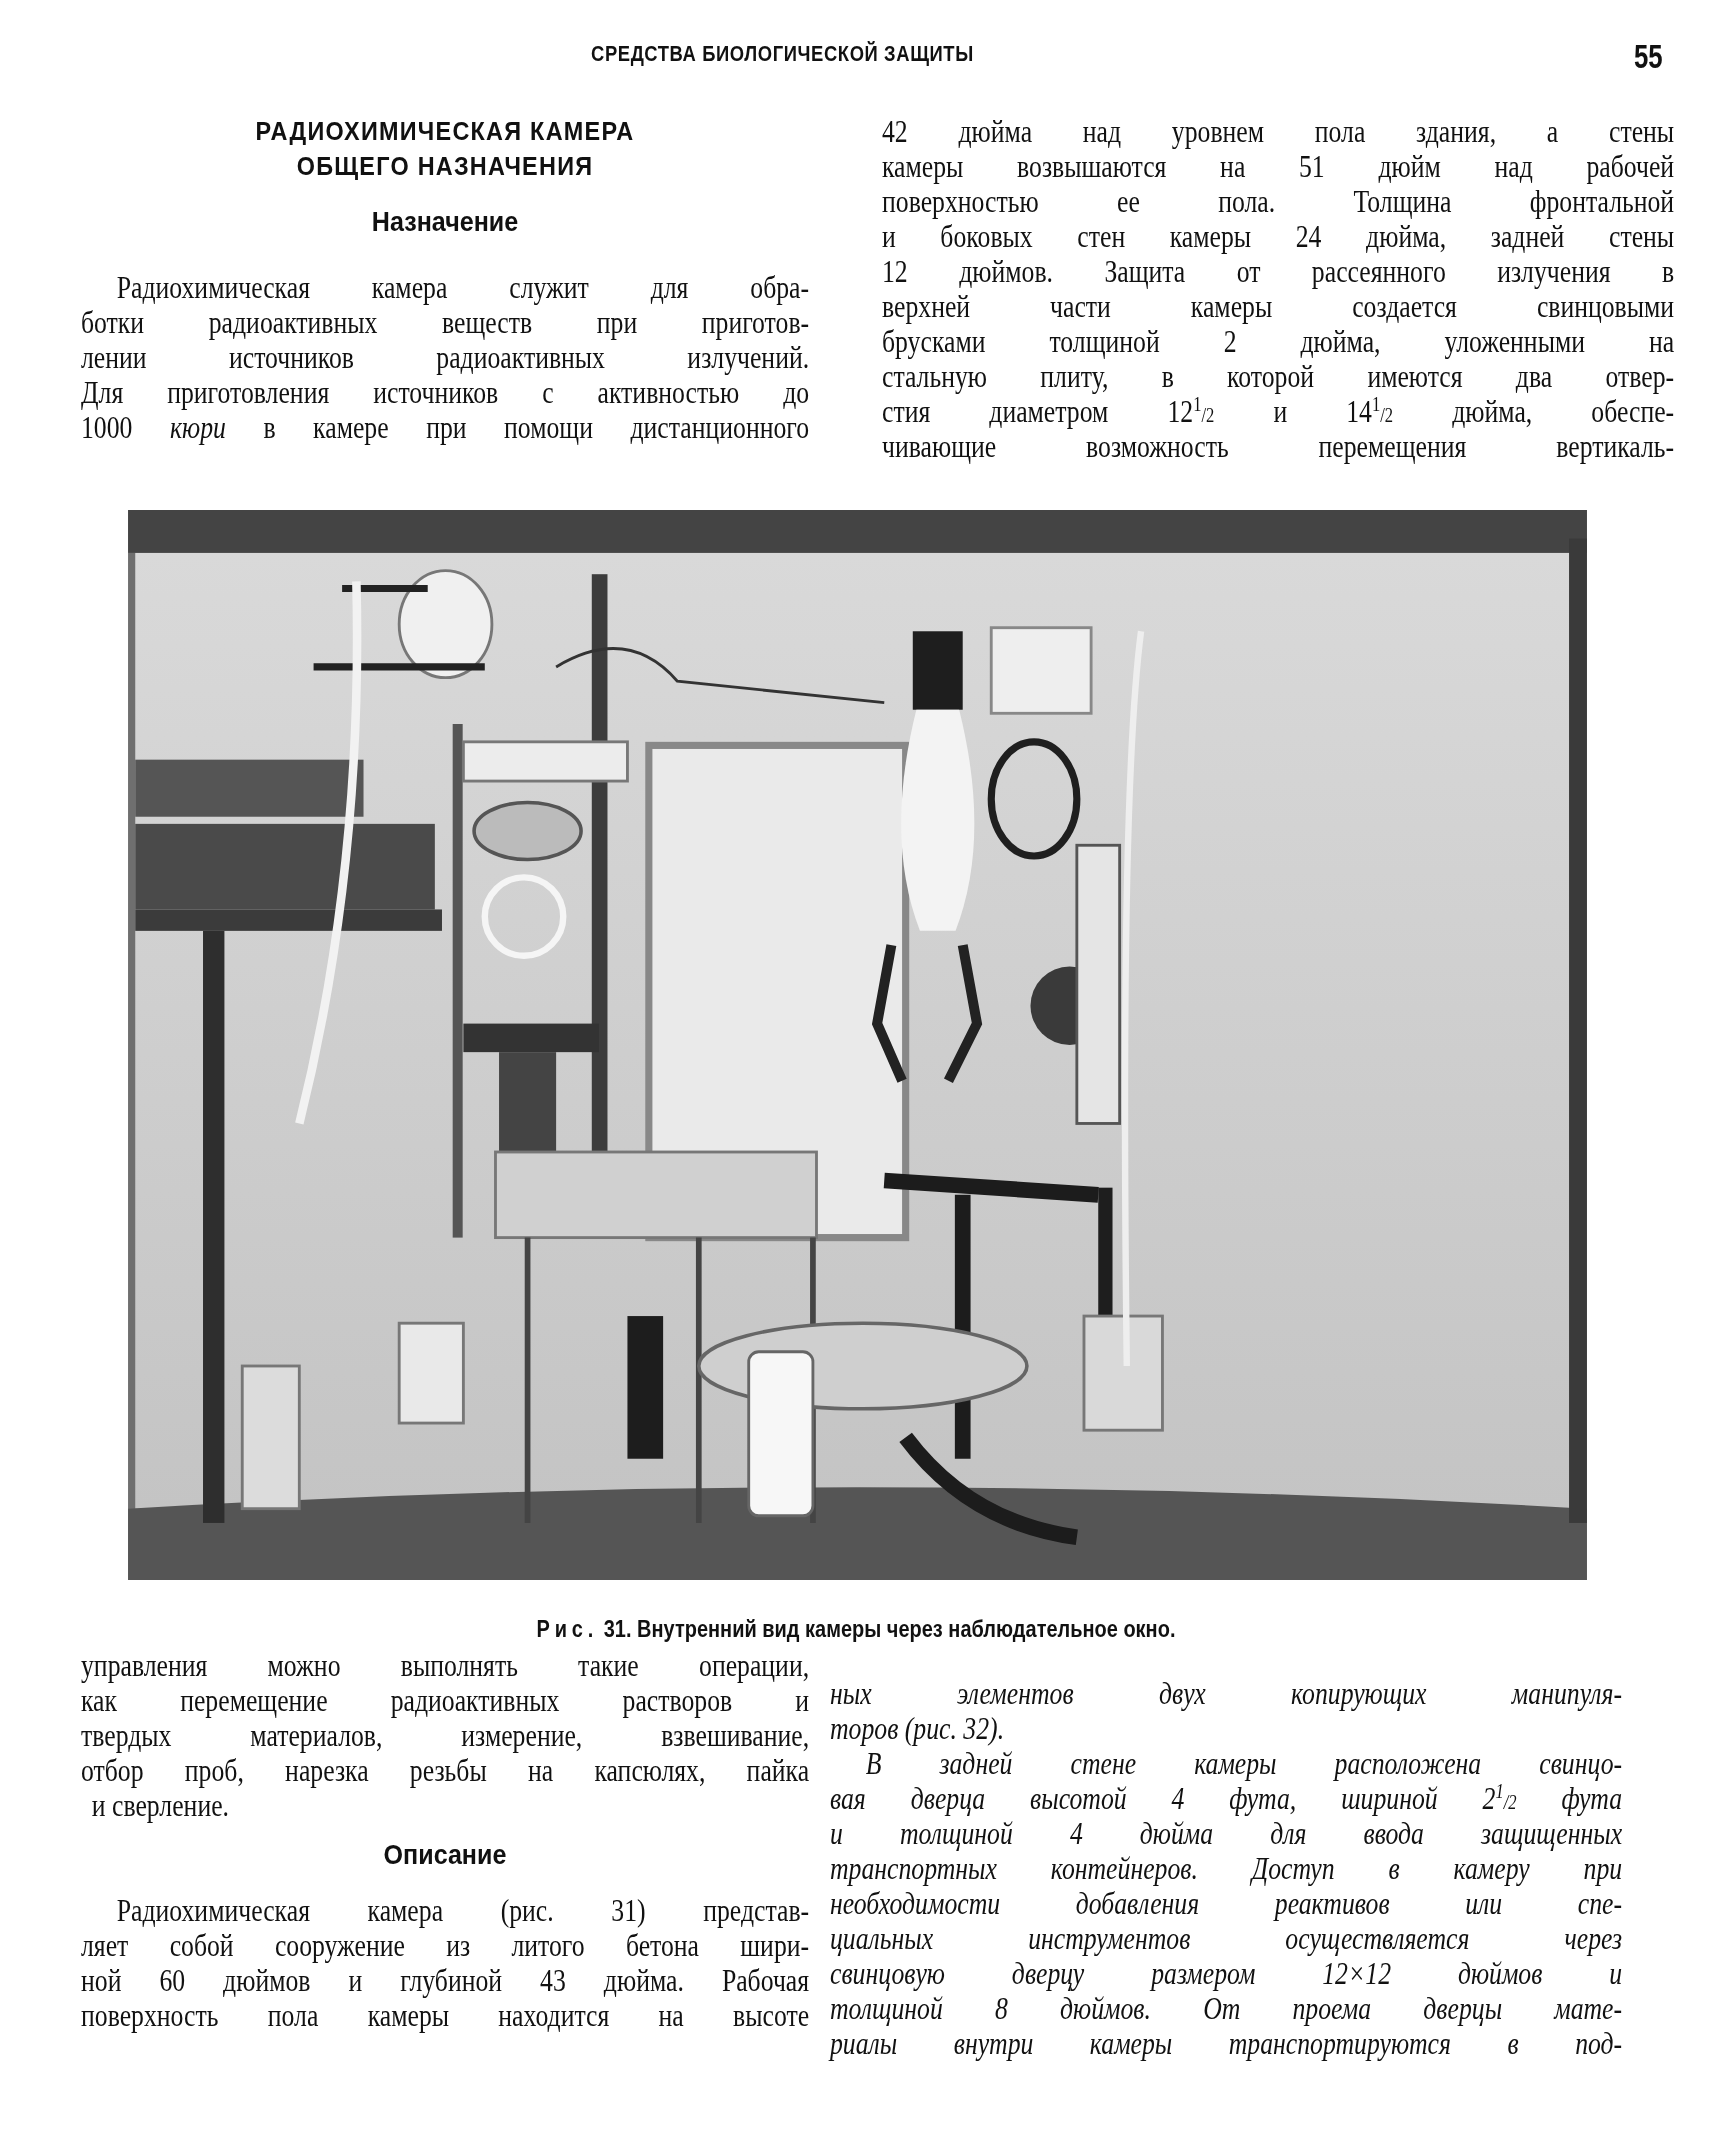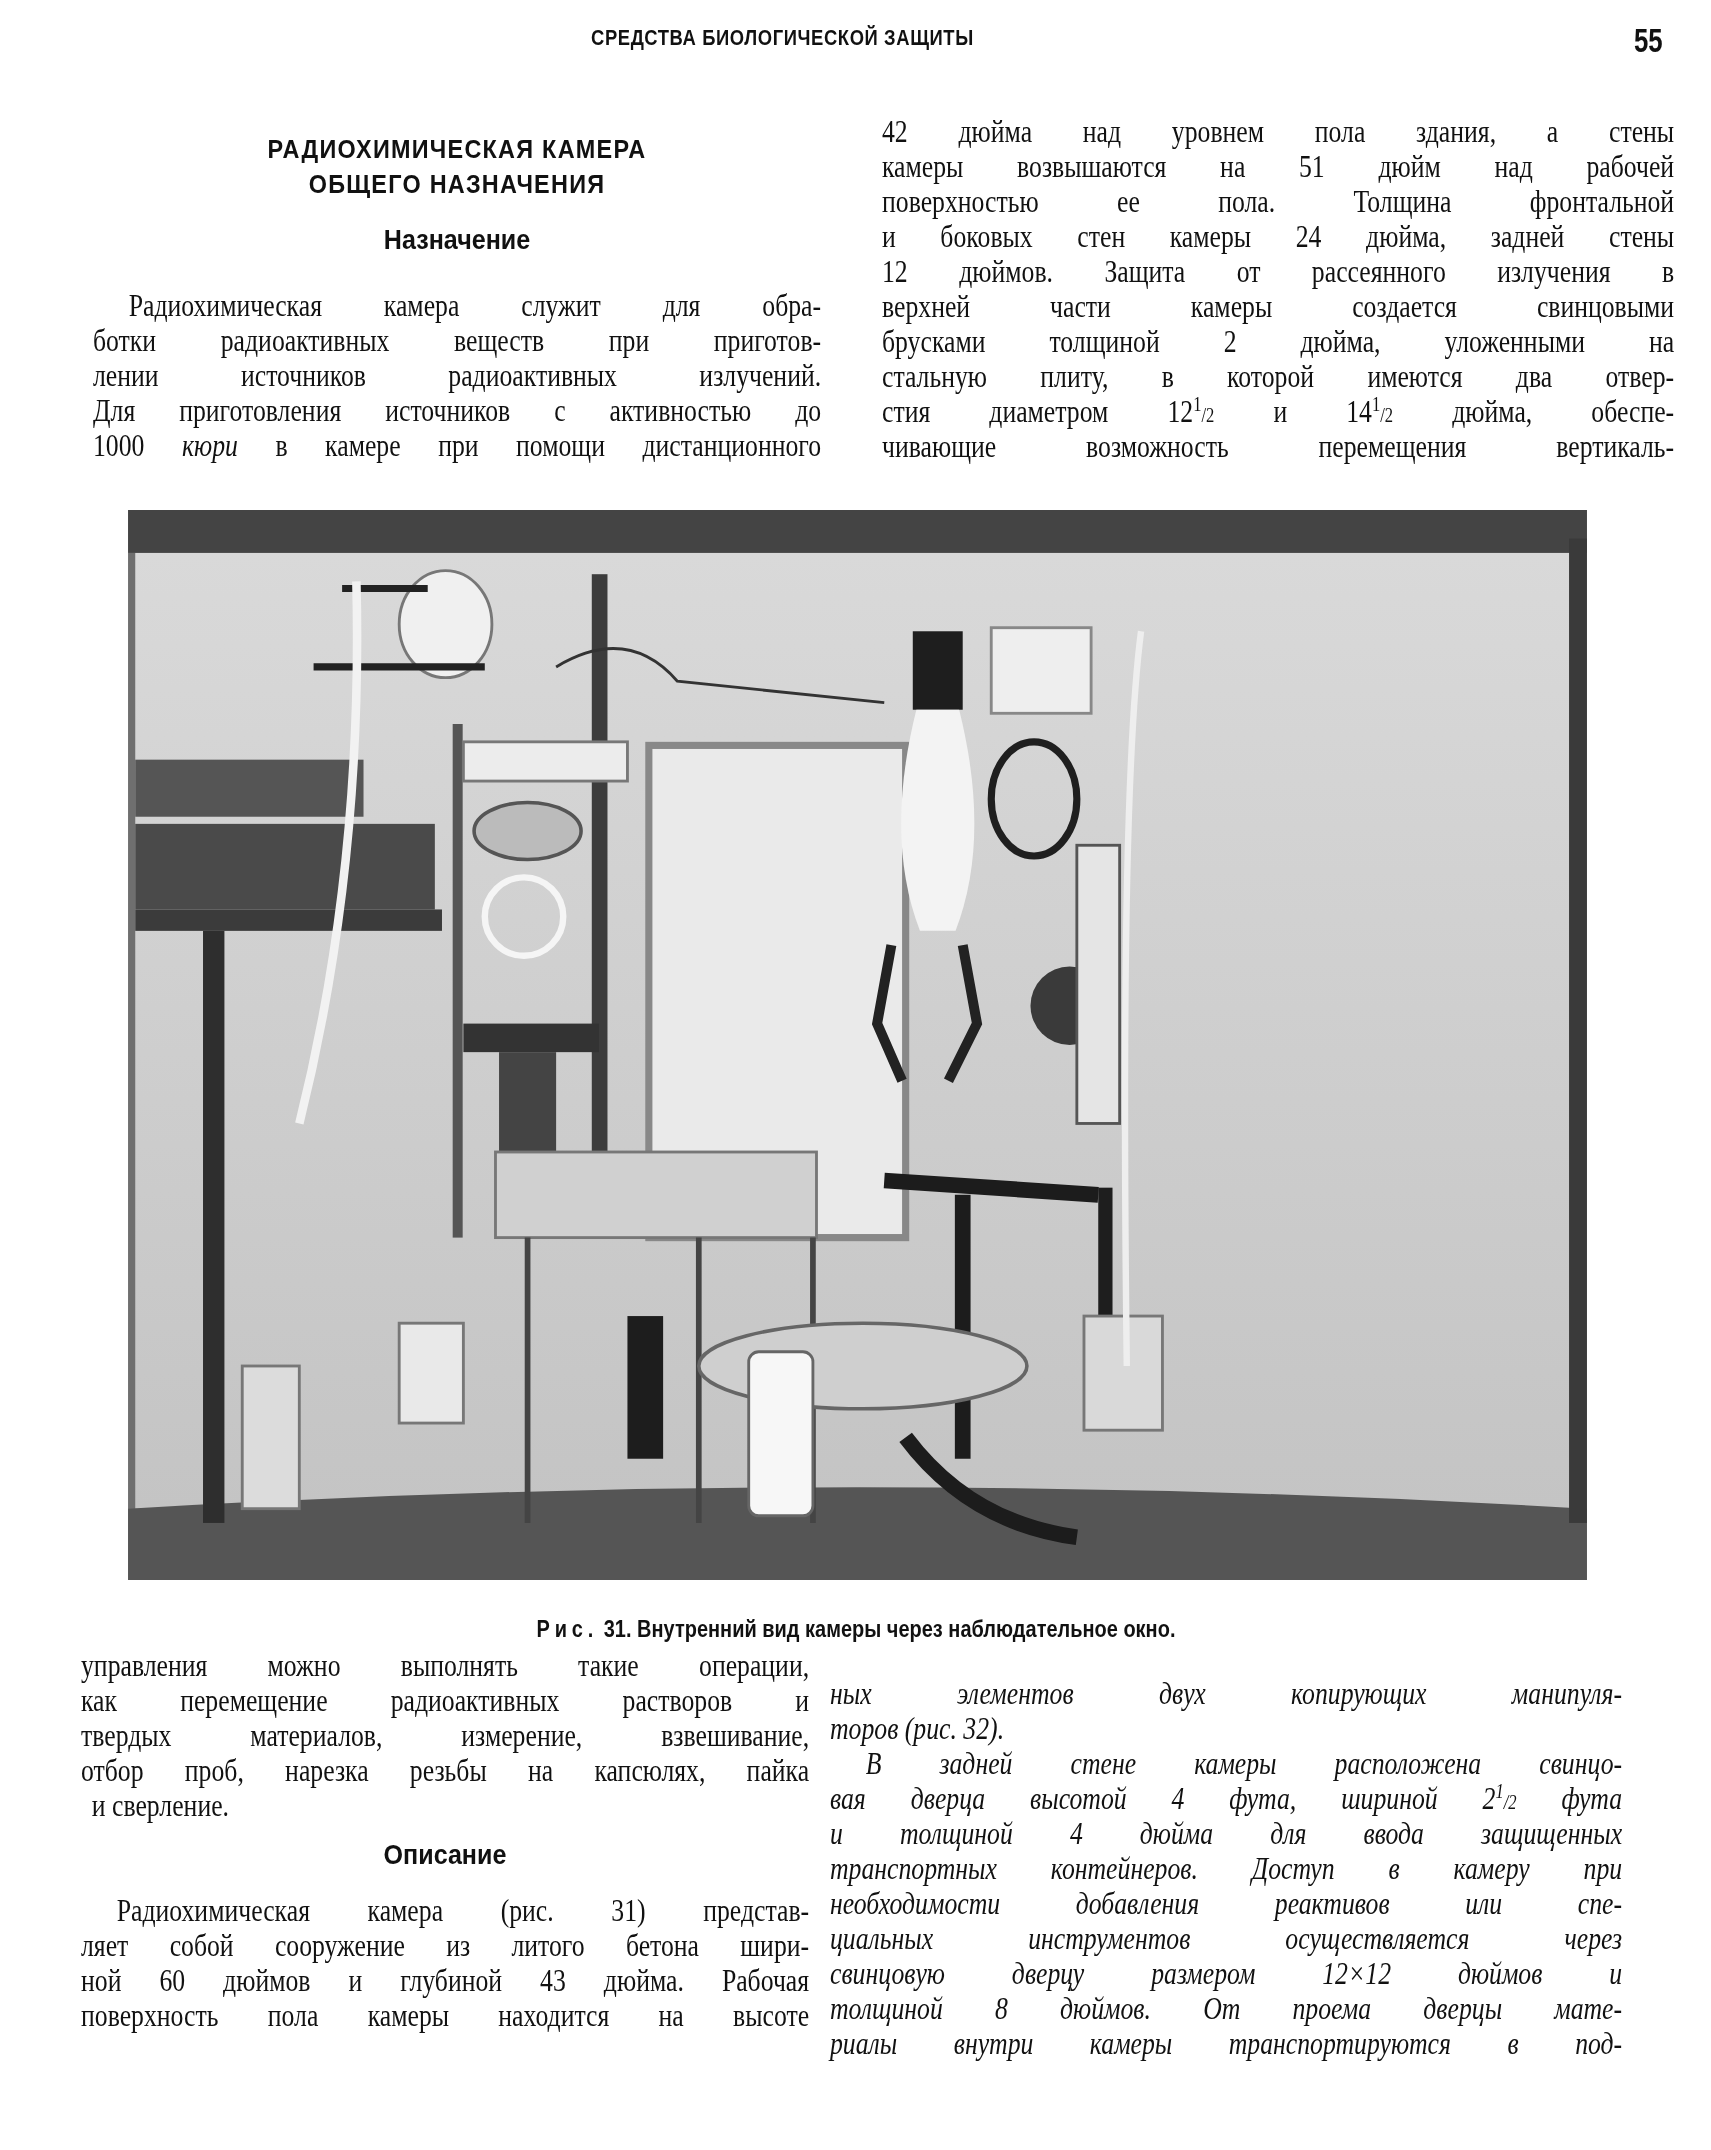--- a/index.html
+++ b/index.html
@@ -1,26 +1,26 @@
 <!DOCTYPE html>
 <html style="font-size:11.4px"><head>
 <meta charset="utf-8">
 <style>
   html, body { margin: 0; padding: 0; background: #ffffff; }
   body { width: 1712px; height: 2151px; position: relative; overflow: hidden;
          font-family: "Liberation Serif", "DejaVu Serif", serif; color: #111; }
-  .running-head { position: absolute; top: 26px; left: 0; width: 1576px; height: 43px; }
+  .running-head { position: absolute; top: 42px; left: 0; width: 1576px; height: 43px; }
   .running-title { position: absolute; left: 591px; top: 0; font-size: 21.4px; font-weight: bold;
                    letter-spacing: 0.7px; font-family: "Liberation Sans Narrow", "Liberation Sans", sans-serif;
                    transform: scaleX(0.86); transform-origin: left center; }
   .page-number { position: absolute; left: 1634px; top: -4.3px; font-size: 33px; font-weight: bold;
                  font-family: "Liberation Sans", sans-serif; transform: scaleX(0.78); transform-origin: left center; }
 
   .col { position: absolute; font-size: 31px; line-height: 35px; text-align: justify; }
-  .col-left-top { left: 81px; top: 132px; width: 728px; margin-left: 12px; }
+  .col-left-top { left: 81px; top: 114px; width: 728px; }
   .col-right-top { left: 882px; top: 114px; width: 792px; font-family: Liberation Serif, serif; }
   .col-left-bottom { left: 81px; top: 1604px; width: 728px; margin-top: 44px; }
   .col-right-bottom { left: 830px; top: 1676px; width: 792px; font-style: italic; }
 
   .line { display: block; text-align: justify; text-align-last: justify; white-space: nowrap;
           transform: scaleX(0.83); transform-origin: left top; width: 120.5%; height: 35px; }
   .line.last { text-align-last: left; }
   .indent { padding-left: 43px; box-sizing: border-box; }
 
   .section-title { text-align: center; font-weight: bold; font-family: "Liberation Sans", sans-serif;

